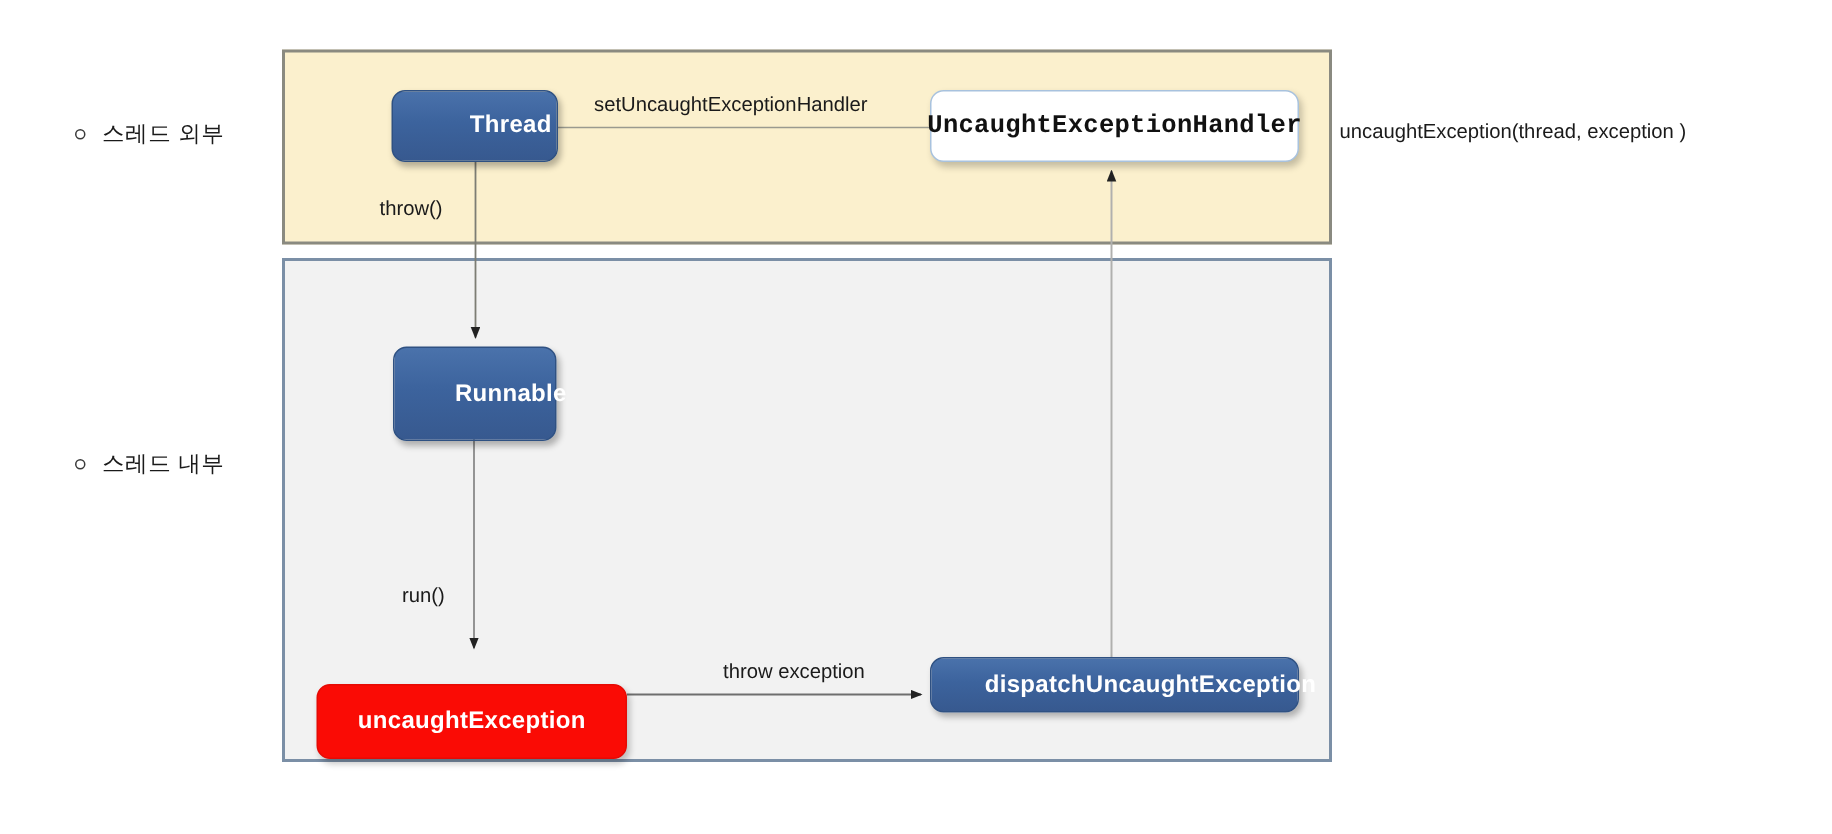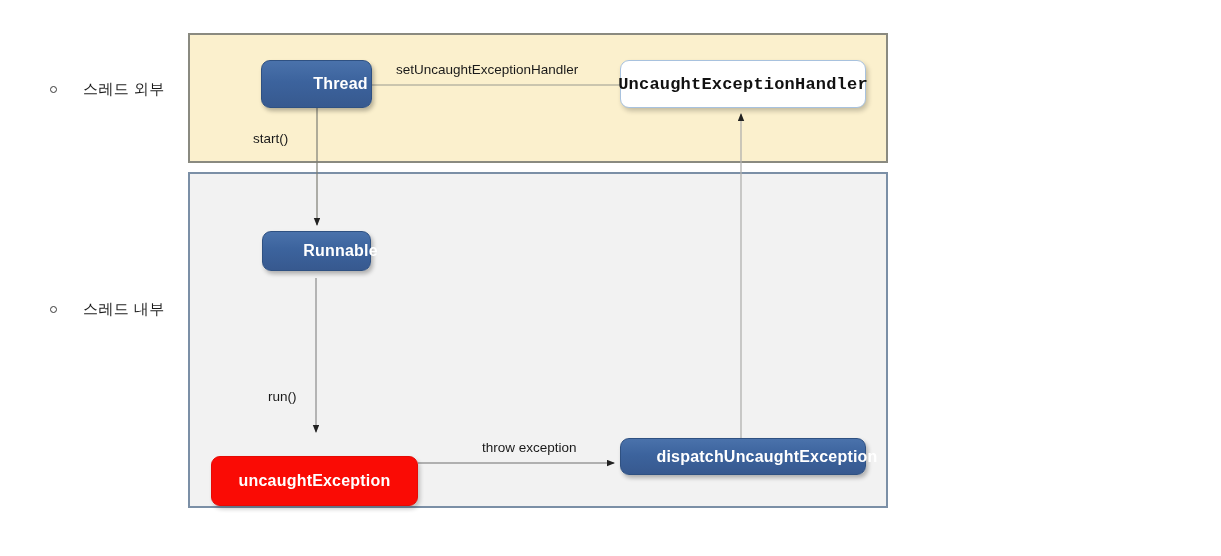--- a/index.html
+++ b/index.html
@@ -42,21 +42,21 @@
     height: 336px;
     background: #f2f2f2;
     border: 2px solid #7b8fa6;
   }
 
   
   .side-label {
     position: absolute;
     display: flex;
     align-items: center;
-    gap: 26px;
+    gap: 11px;
     font-size: 15px;
     color: #1a1a1a;
     white-space: nowrap;
     letter-spacing: 0.4px;
   }
   .bullet-o {
     display: inline-block;
     width: 7px;
     height: 7px;
     border: 1.3px solid #3a3a3a;
@@ -94,21 +94,21 @@
   }
   .node-white {
     background: #ffffff;
     color: #111111;
     border: 1.5px solid #a8c2de;
     box-shadow: 2px 3px 5px rgba(0,0,0,0.22);
   }
 
   #node-thread    { left: 261px; top: 60px;  width: 111px; height: 48px; font-size: 16px; }
   #node-handler   { left: 620px; top: 60px;  width: 246px; height: 48px; font-size: 17px; font-weight: bold; font-family: Liberation Mono, monospace; }
-  #node-runnable  { left: 262px; top: 231px; width: 109px; height: 40px; font-size: 16px; }
+  #node-runnable  { left: 262px; top: 231px; width: 109px; height: 63px; font-size: 16px; }
   #node-uncaught  { left: 211px; top: 438px; width: 207px; height: 50px; font-size: 16px; }
   #node-dispatch  { left: 620px; top: 438px; width: 246px; height: 37px; font-size: 16px; }
 
   
   .edge-label {
     position: absolute;
     font-size: 13.5px;
     color: #1a1a1a;
     white-space: nowrap;
   }
@@ -163,27 +163,28 @@
   <div class="node node-red" id="node-uncaught">
     <span>uncaughtException</span>
   </div>
 
   <div class="node node-blue" id="node-dispatch">
     <span>dispatchUncaughtException</span>
   </div>
 
   <div class="edge-label" id="label-set-handler">setUncaughtExceptionHandler</div>
 
-  <div class="edge-label" id="label-start">start()</div>
+  <div class="edge-label" id="label-start">throw()</div>
 
   <div class="edge-label" id="label-run">run()</div>
 
   <div class="edge-label" id="label-throw">throw exception</div>
 
 
+  <div class="edge-label" id="label-uncaught-call">uncaughtException(thread, exception )</div>
 
   <div class="side-label" id="side-label-outer">
     <span class="bullet-o"></span>
     <span>스레드 외부</span>
   </div>
 
   <div class="side-label" id="side-label-inner">
     <span class="bullet-o"></span>
     <span>스레드 내부</span>
   </div>

